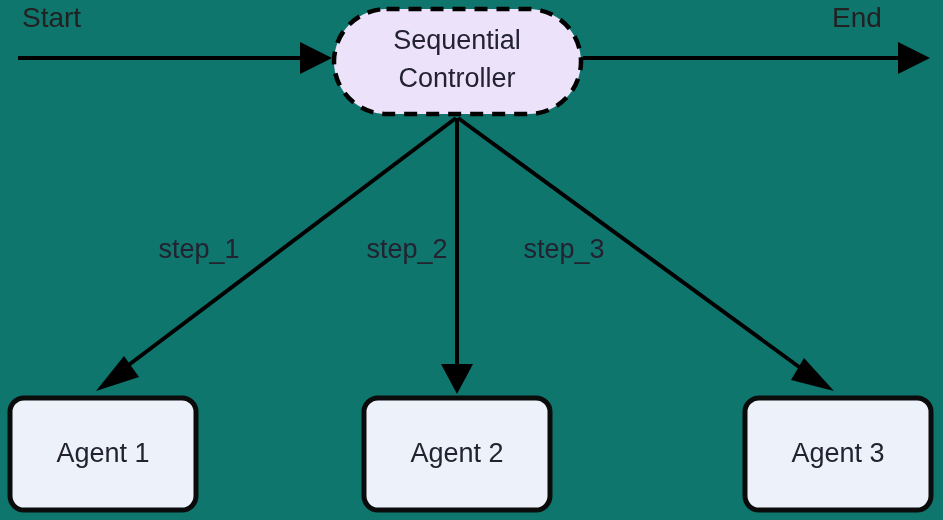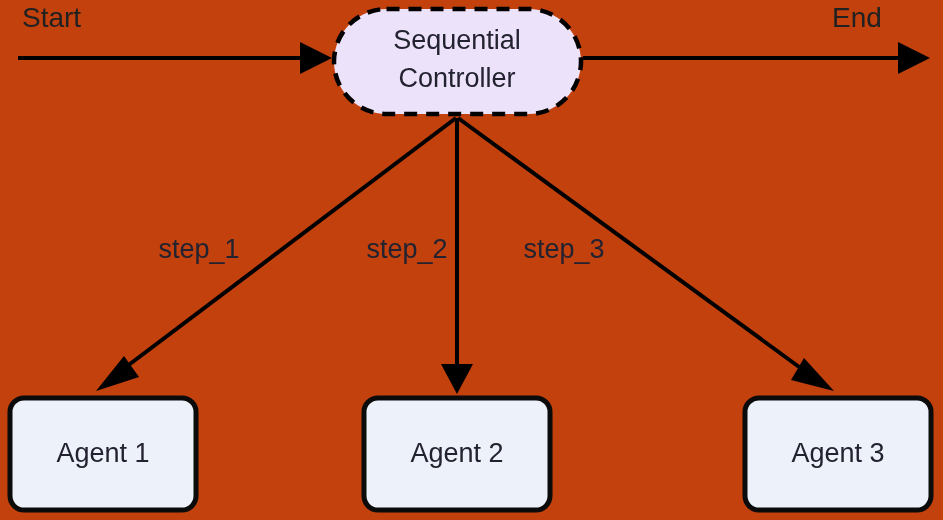--- a/index.html
+++ b/index.html
@@ -8,21 +8,21 @@
     padding: 0;
     background: #ffffff;
   }
   body {
     font-family: "Liberation Sans", "DejaVu Sans", sans-serif;
   }
   #diagram-root {
     position: relative;
     width: 943px;
     height: 520px;
-    background: #c2410c;
+    background: #0f766e;
     overflow: hidden;
     text-align: center;
   }
   svg.diagram-canvas {
     position: absolute;
     top: 0;
     left: 0;
     width: 943px;
     height: 520px;
     display: block;

